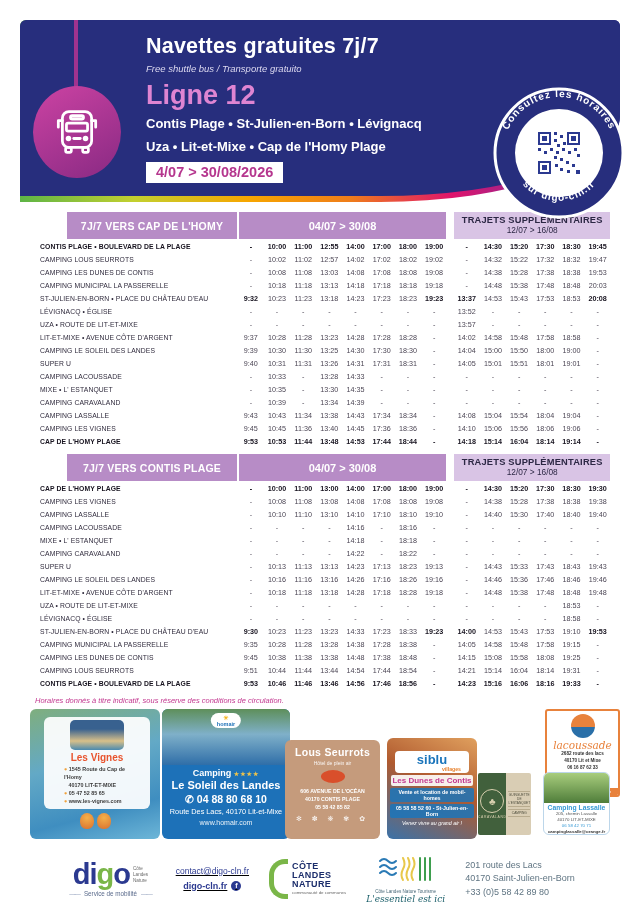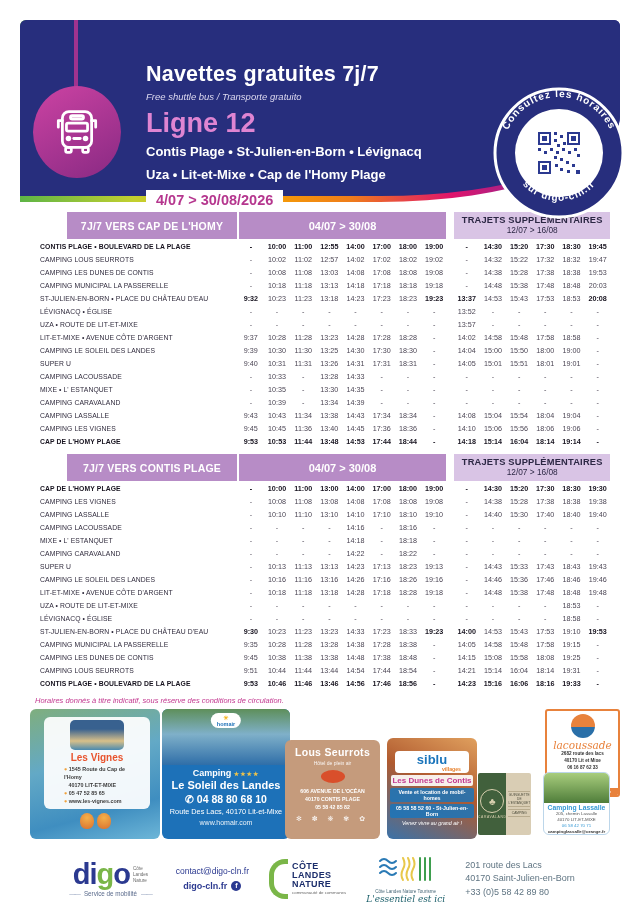--- a/index.html
+++ b/index.html
@@ -9,21 +9,21 @@
   
   .header-outer{position:relative;margin:20px 20px 0 20px;height:182px;}
   .header-grad{position:absolute;inset:0;background:linear-gradient(90deg,#5db446,#c3d02f,#f7a600 38%,#ef7d1a 55%,#e0146c 72%,#93268f 85%,#2e3192);
         border-radius:6px 6px 240px 0 / 6px 6px 86px 0;}
   .header-blue{position:absolute;inset:0 0 6px 0;background:#272e7d;
         border-radius:6px 6px 240px 0 / 6px 6px 80px 0;}
   .hang-line{position:absolute;left:54px;top:0;width:4px;height:72px;background:#a0338f;}
   .bus-circle{position:absolute;left:13px;top:66px;width:88px;height:92px;border-radius:50%;
         background:linear-gradient(150deg,#c23f9e 15%,#8f2c86 90%);display:flex;align-items:center;justify-content:center;}
   .head-texts{position:absolute;left:126px;top:14px;}
-  .h-title{color:#ffffff;font-size:21.5px;font-weight:700;letter-spacing:.2px;margin-top:28px;}
+  .h-title{color:#ffffff;font-size:21.5px;font-weight:700;letter-spacing:.2px;}
   .h-sub{color:#dcd9f0;font-size:9.5px;font-style:italic;margin-top:4px;}
   .h-line{color:#df85d2;font-size:27px;font-weight:700;margin-top:6px;}
   .h-route{color:#ffffff;font-size:13px;font-weight:700;margin-top:3px;line-height:1.5;}
   .date-box{display:inline-block;background:#ffffff;color:#b5368e;font-size:14.5px;font-weight:700;
         padding:2px 10px 3px 10px;margin-top:6px;}
   .qr-badge{position:absolute;right:-6px;top:66px;width:134px;height:134px;z-index:5;}
 
   
   .tables{margin:10px 30px 0 35px;width:575px;}
   .tt{display:grid;grid-template-columns:202px repeat(8,1fr) 5px repeat(6,1fr);
@@ -107,21 +107,21 @@
 
   
   .footer{margin-top:11px;display:flex;align-items:center;justify-content:center;gap:20px;}
   .digo-block{text-align:center;}
   .digo-row{display:flex;align-items:flex-start;justify-content:center;gap:3px;}
   .digo-word{font-size:29px;font-weight:700;letter-spacing:-1px;line-height:.9;}
   .dg-b{color:#2b3990;} .dg-g{color:#7ab648;}
   .digo-side{font-size:4.6px;color:#6a6a6a;text-align:left;line-height:1.3;margin-top:5px;}
   .digo-sub{font-size:6.3px;color:#5b6b8c;margin-top:2px;}
   .digo-sub:before,.digo-sub:after{content:"——";letter-spacing:-1px;margin:0 4px;color:#9aa6c0;}
-  .contact-block{text-align:center;line-height:1.6;}
+  .contact-block{text-align:center;line-height:1.6;text-decoration:underline;}
   .contact-email{font-size:8.5px;color:#2b3990;}
   .contact-site{font-size:9px;font-weight:700;color:#2b3990;display:flex;align-items:center;gap:4px;justify-content:center;}
   .fb{width:10px;height:10px;border-radius:50%;background:#2b3990;color:#fff;font-size:7px;display:inline-flex;align-items:center;justify-content:center;font-weight:700;}
   .cln-block{display:flex;align-items:center;gap:4px;}
   .cln-c{width:14px;height:30px;border:5px solid #7ab648;border-right:none;border-radius:16px 0 0 16px;}
   .cln-text{line-height:1;}
   .cln-text .w{font-size:9px;font-weight:700;color:#1b2d6b;letter-spacing:.4px;}
   .cln-sub{font-size:4.4px;color:#6a6a6a;margin-top:2px;}
   .tour-block{text-align:center;}
   .tour-caption{font-size:4.6px;color:#4a6a7a;margin-top:1px;}

